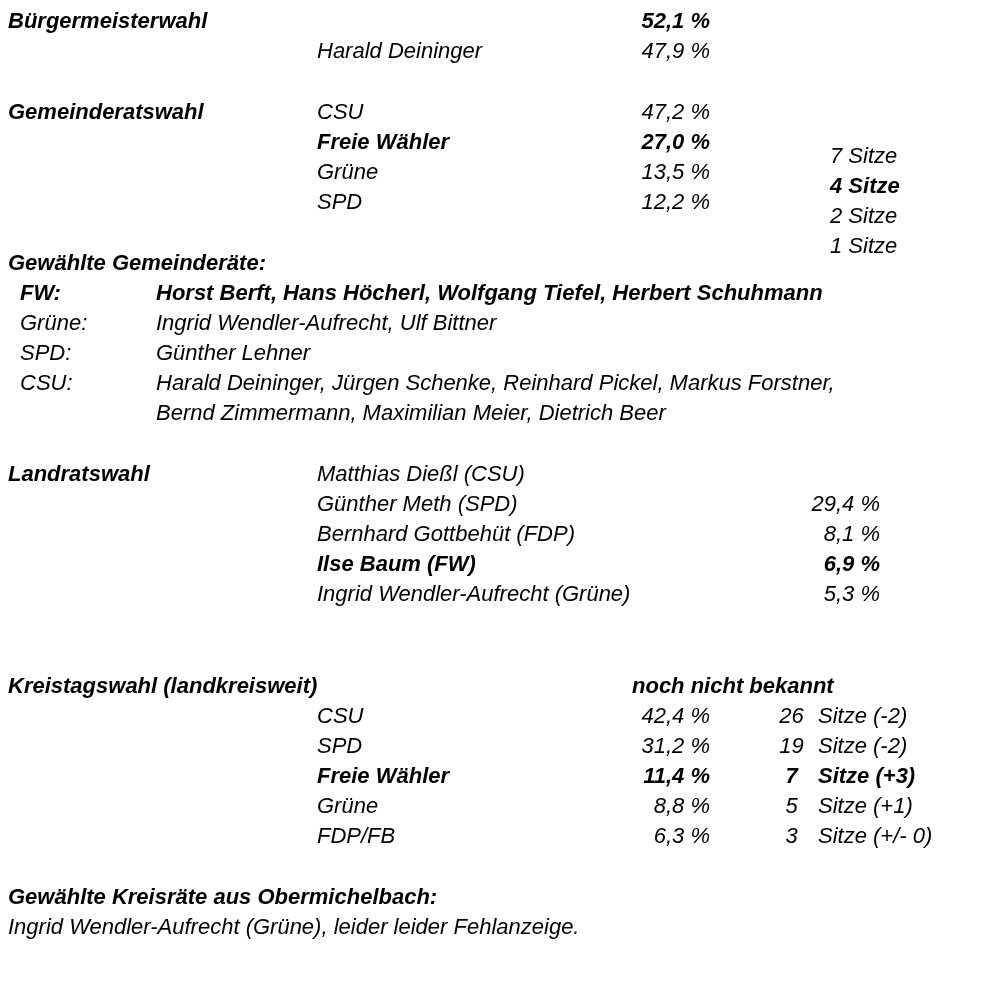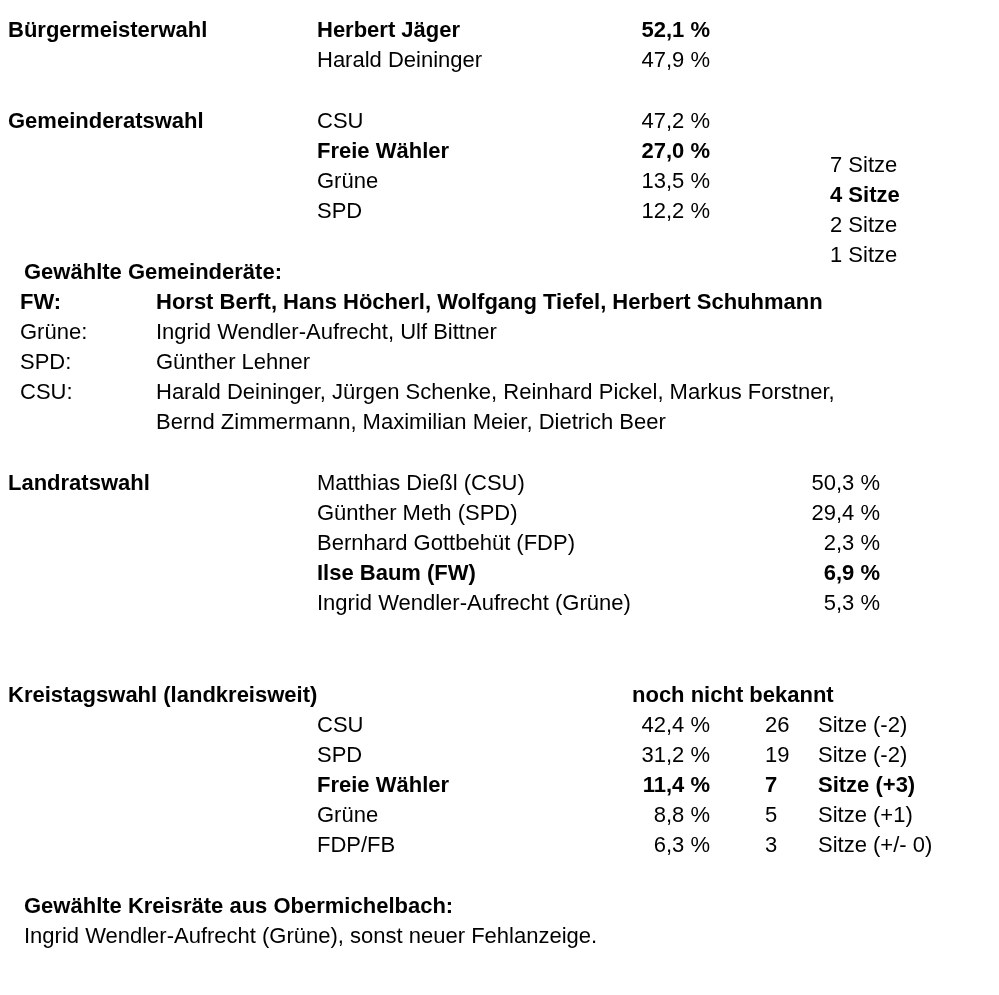--- a/index.html
+++ b/index.html
@@ -4,49 +4,48 @@
 <style>
   * { margin: 0; padding: 0; box-sizing: border-box; }
   html, body { background: #ffffff; }
   body {
     width: 999px; height: 995px;
     font-family: "Liberation Sans", sans-serif;
     font-size: 22px;
     color: #000000;
     overflow: hidden;
   }
-  .doc { position: relative; padding-top: 15px; }
+  .doc { position: relative; padding-top: 6px; font-style: italic; }
   .line { position: relative; height: 30px; line-height: 30px; }
   .gap { height: 31px; }
   .cell { position: absolute; top: 0; white-space: nowrap; }
   .b { font-weight: bold; }
 
   
   .c-title  { left: 8px; }
   .c-name   { left: 317px; }
   .c-pct    { left: 560px; width: 150px; text-align: right; }
   .c-pct-lr { left: 700px; width: 180px; text-align: right; }
   .c-seats  { left: 830px; margin-top: 44px; }
   .c-status { left: 632px; }
   .c-seatsk { left: 765px; display: flex; }
-  .seat-num { display: inline-block; width: 53px; text-align: left; }
+  .seat-num { display: inline-block; width: 53px; text-align: center; }
   .seat-rest{ }
 
   .g-label  { left: 20px; }
   .g-names  { left: 156px; }
-  .c-text   { left: 24px; }
+  .c-text   { left: 8px; }
 </style>
 </head>
 <body>
 
 <div class="doc">
 
   <div class="line">
     <span class="cell c-title b">Bürgermeisterwahl</span>
-    <span class="cell c-name b">Herbert Jäger</span>
     <span class="cell c-pct b">52,1 %</span>
   </div>
   <div class="line">
     <span class="cell c-name">Harald Deininger</span>
     <span class="cell c-pct">47,9 %</span>
   </div>
 
   <div class="gap"></div>
 
   <div class="line">
@@ -94,29 +93,28 @@
   </div>
   <div class="line">
     <span class="cell g-names">Bernd Zimmermann, Maximilian Meier, Dietrich Beer</span>
   </div>
 
   <div class="gap"></div>
 
   <div class="line">
     <span class="cell c-title b">Landratswahl</span>
     <span class="cell c-name">Matthias Dießl (CSU)</span>
-    <span class="cell c-pct-lr">50,3 %</span>
   </div>
   <div class="line">
     <span class="cell c-name">Günther Meth (SPD)</span>
     <span class="cell c-pct-lr">29,4 %</span>
   </div>
   <div class="line">
     <span class="cell c-name">Bernhard Gottbehüt (FDP)</span>
-    <span class="cell c-pct-lr">2,3 %</span>
+    <span class="cell c-pct-lr">8,1 %</span>
   </div>
   <div class="line">
     <span class="cell c-name b">Ilse Baum (FW)</span>
     <span class="cell c-pct-lr b">6,9 %</span>
   </div>
   <div class="line">
     <span class="cell c-name">Ingrid Wendler-Aufrecht (Grüne)</span>
     <span class="cell c-pct-lr">5,3 %</span>
   </div>
 
@@ -169,16 +167,16 @@
         <span class="seat-rest">Sitze (+/- 0)</span>
       </span>
   </div>
 
   <div class="gap"></div>
 
   <div class="line">
     <span class="cell c-text b">Gewählte Kreisräte aus Obermichelbach:</span>
   </div>
   <div class="line">
-    <span class="cell c-text">Ingrid Wendler-Aufrecht (Grüne), sonst neuer Fehlanzeige.</span>
+    <span class="cell c-text">Ingrid Wendler-Aufrecht (Grüne), leider leider Fehlanzeige.</span>
   </div>
 
 </div>
 
 </body></html>

